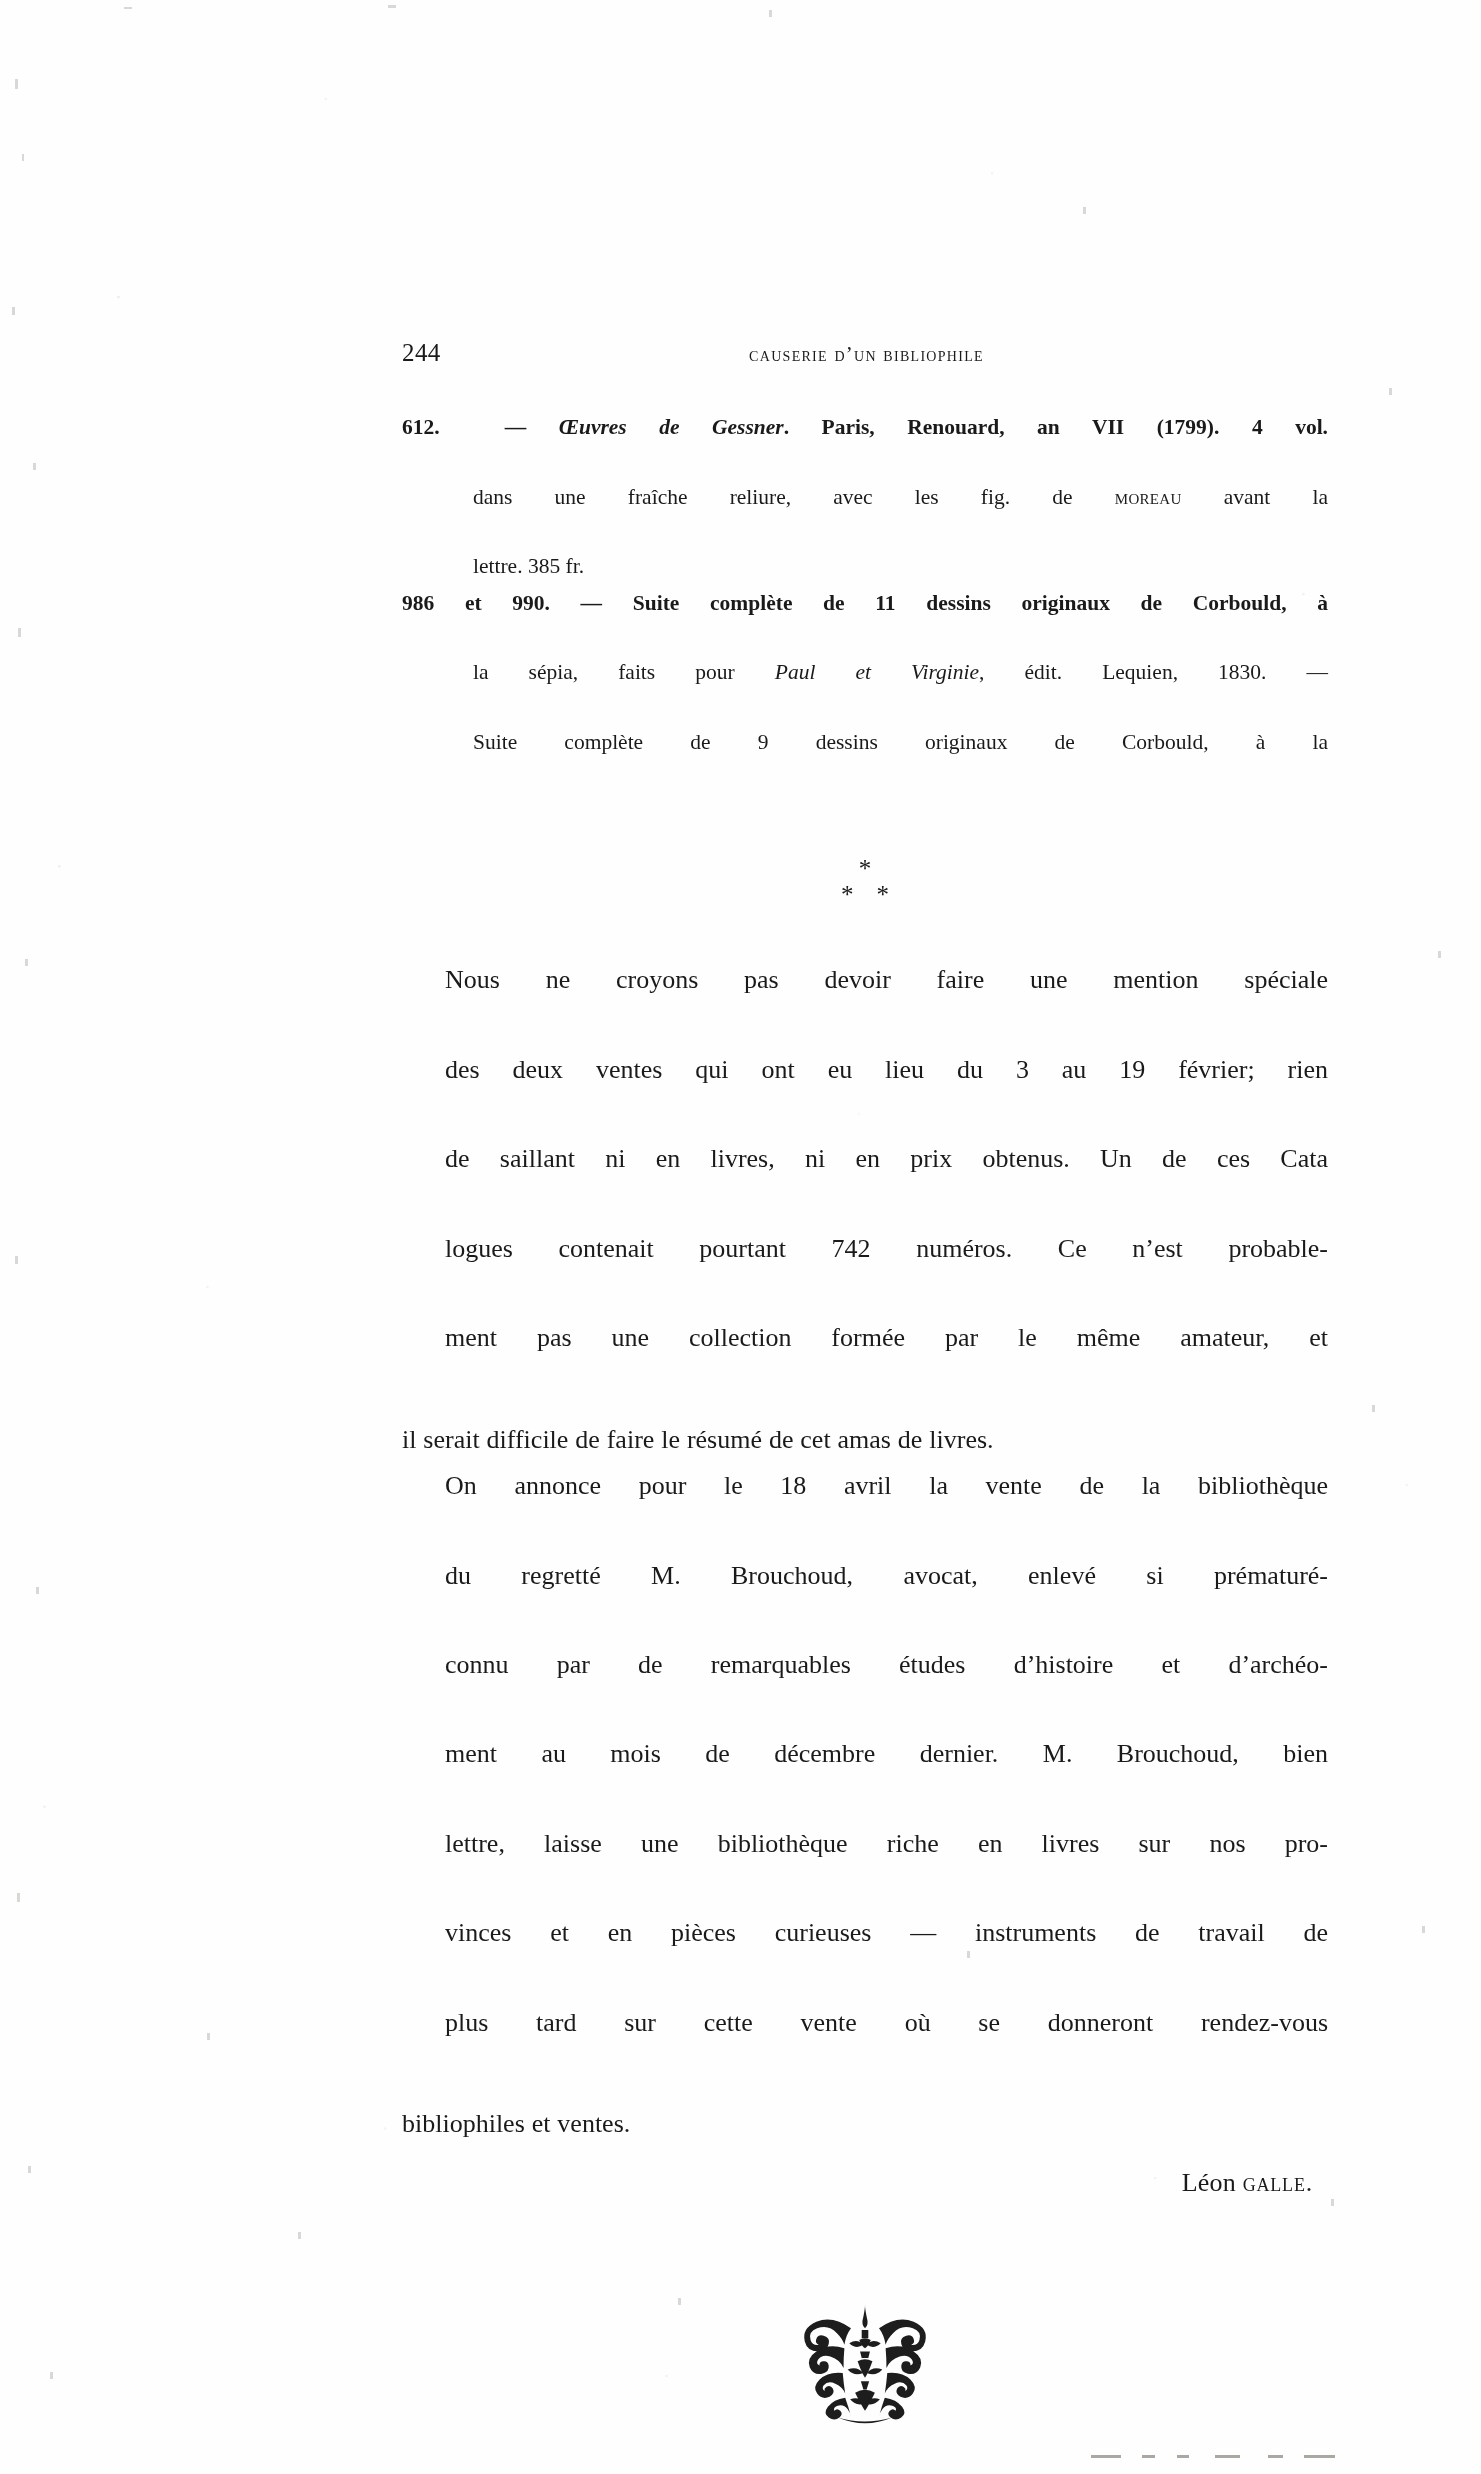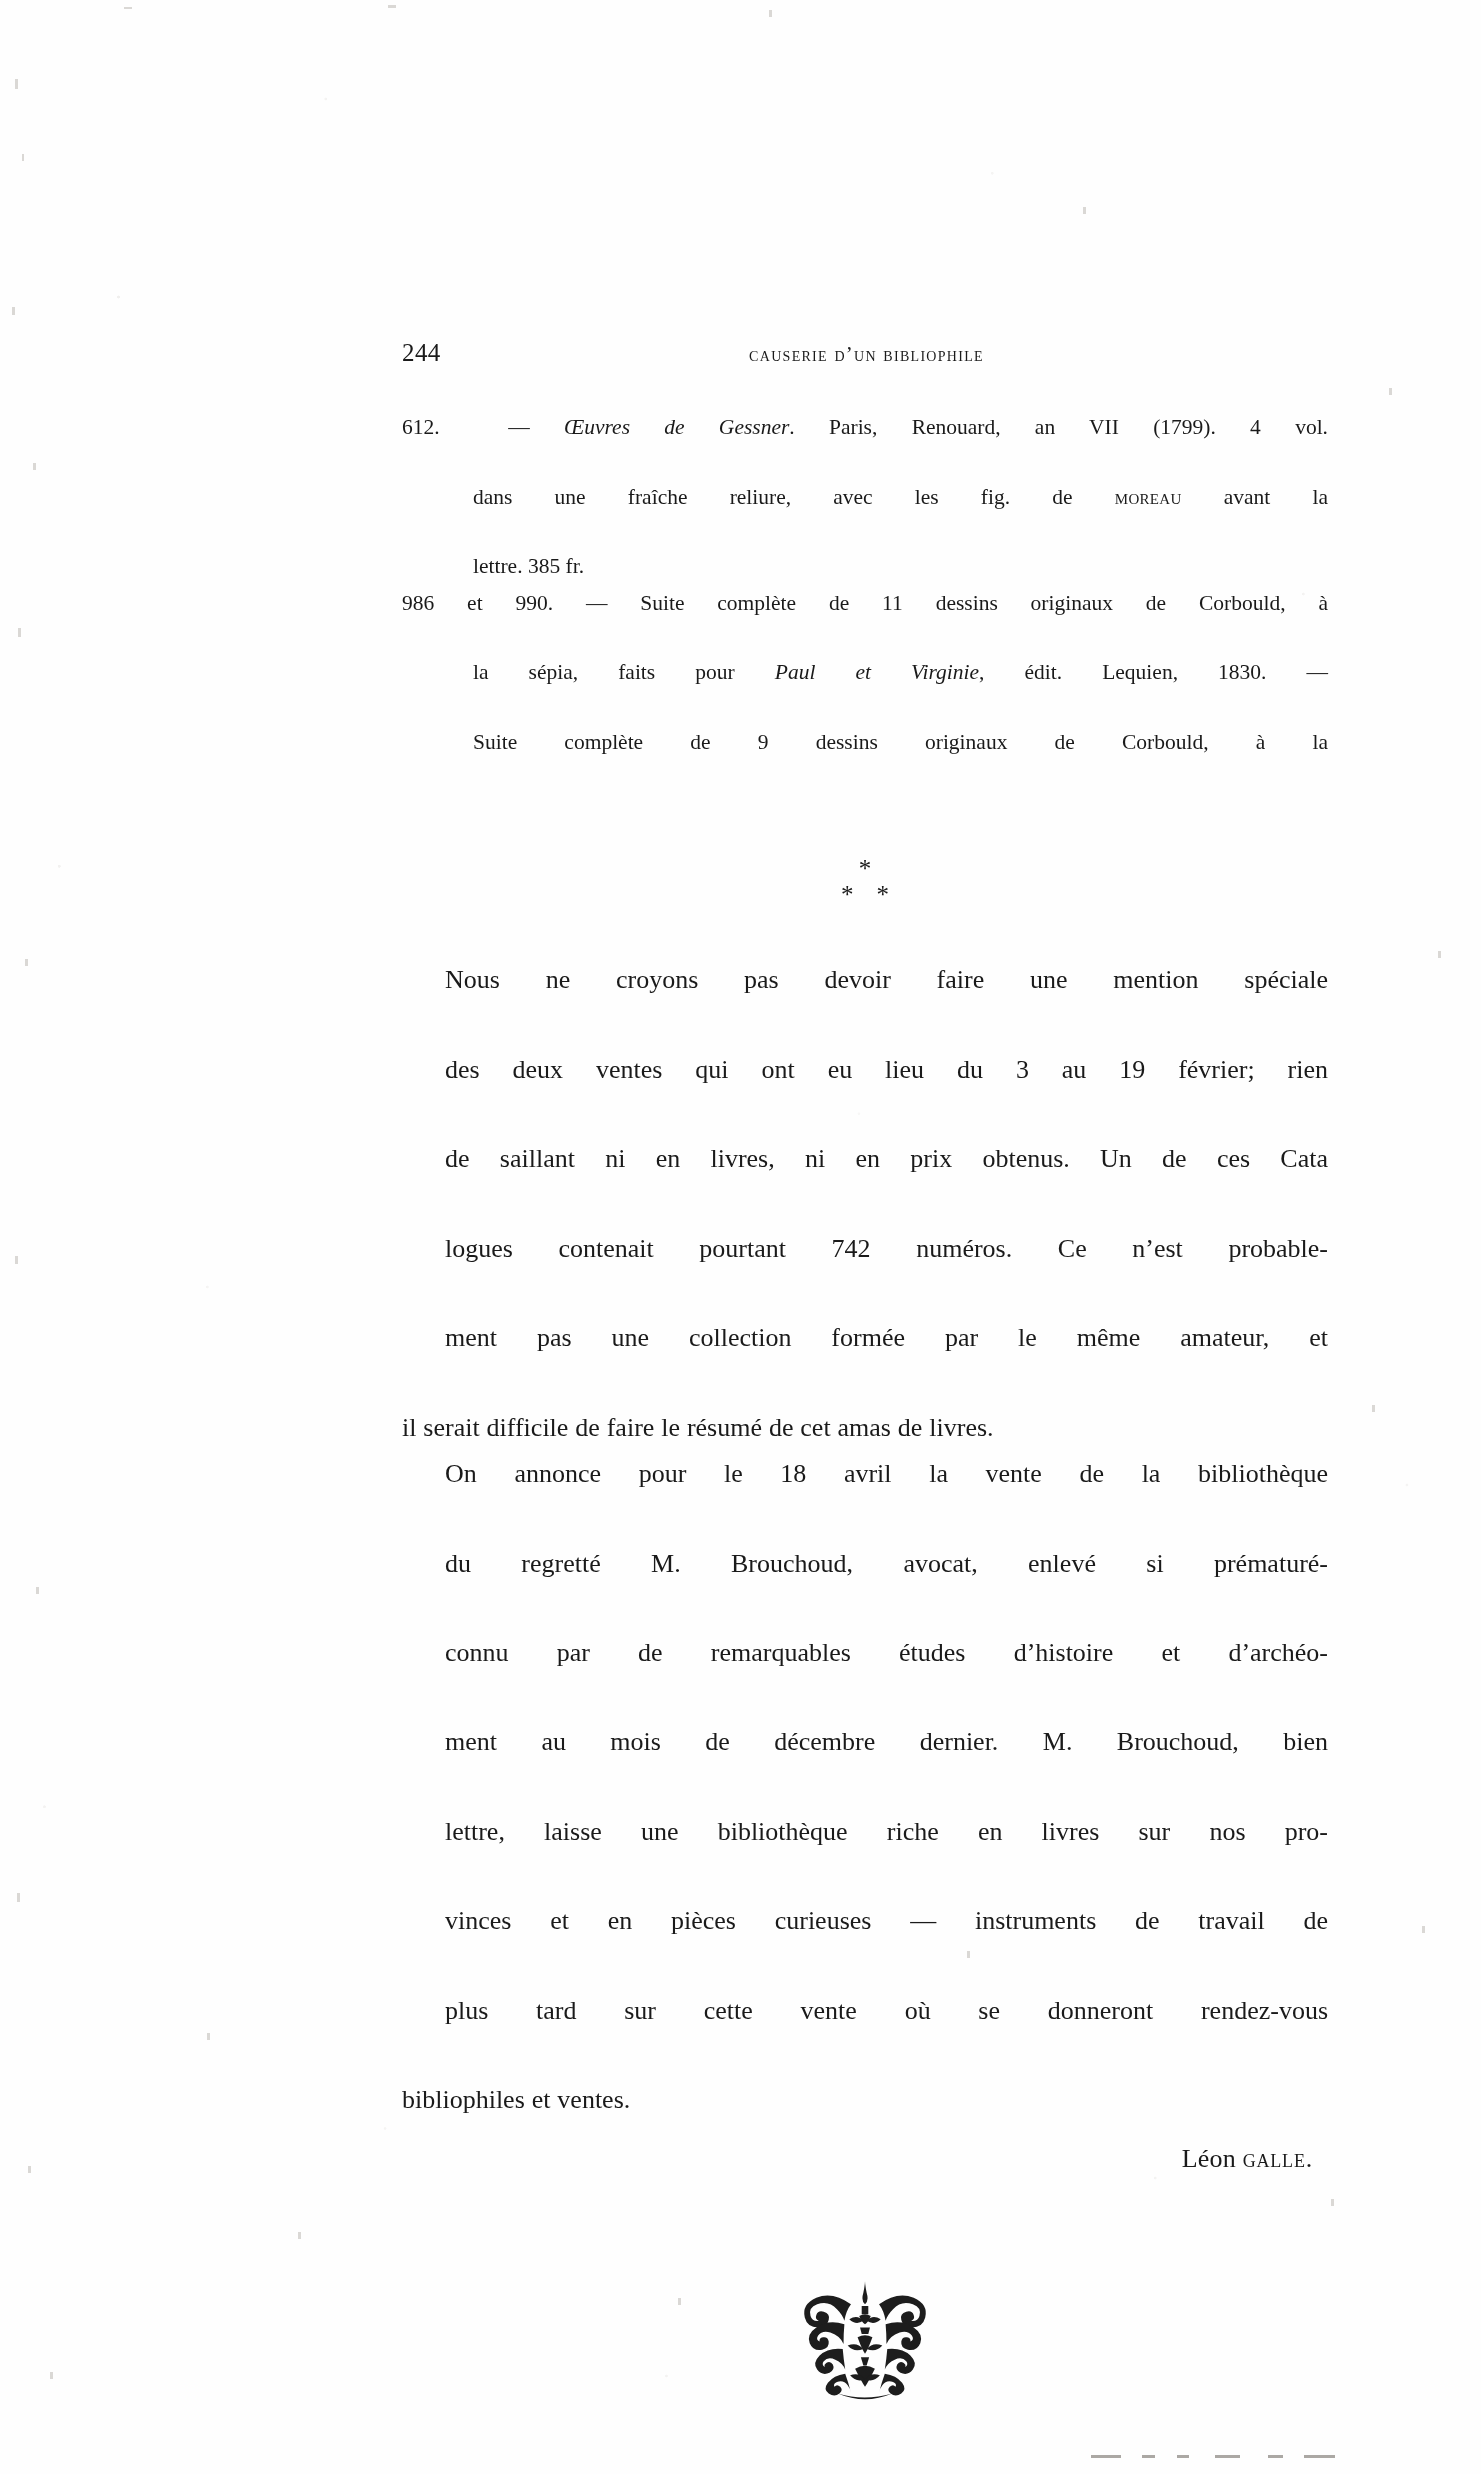--- a/index.html
+++ b/index.html
@@ -88,21 +88,21 @@
   .entry {
     font-size: 21.5px;
     line-height: 1.62;
     text-align: justify;
     margin-bottom: 1.7px;
   }
   .entry .ln {
     display: block;
     text-align: justify;
   }
-  .entry .ln-first { text-indent: 0; }
+  .entry .ln-first { text-indent: 0; font-weight: bold; }
   .entry .ln-rest { padding-left: 71px; }
   .it { font-style: italic; }
   .sc {
     font-variant: small-caps;
     text-transform: lowercase;
     letter-spacing: 0.3px;
   }
   .sc::first-letter { text-transform: uppercase; }
 
   
@@ -129,21 +129,21 @@
 
   
   .body-text p {
     font-size: 26px;
     line-height: 1.72;
     text-align: justify;
     margin: 0 0 1.7px 0;
     text-indent: 43px;
     word-spacing: 0.4px;
   }
-  .body-text p .lastline { text-align: left; }
+  .body-text p .lastline { text-align: left; margin-top: 12px; }
 
   .signature {
     text-align: right;
     font-size: 26px;
     margin-top: 21.5px;
     padding-right: 15px;
     letter-spacing: 0.2px;
   }
   .signature .sc { letter-spacing: 0.8px; }
 

